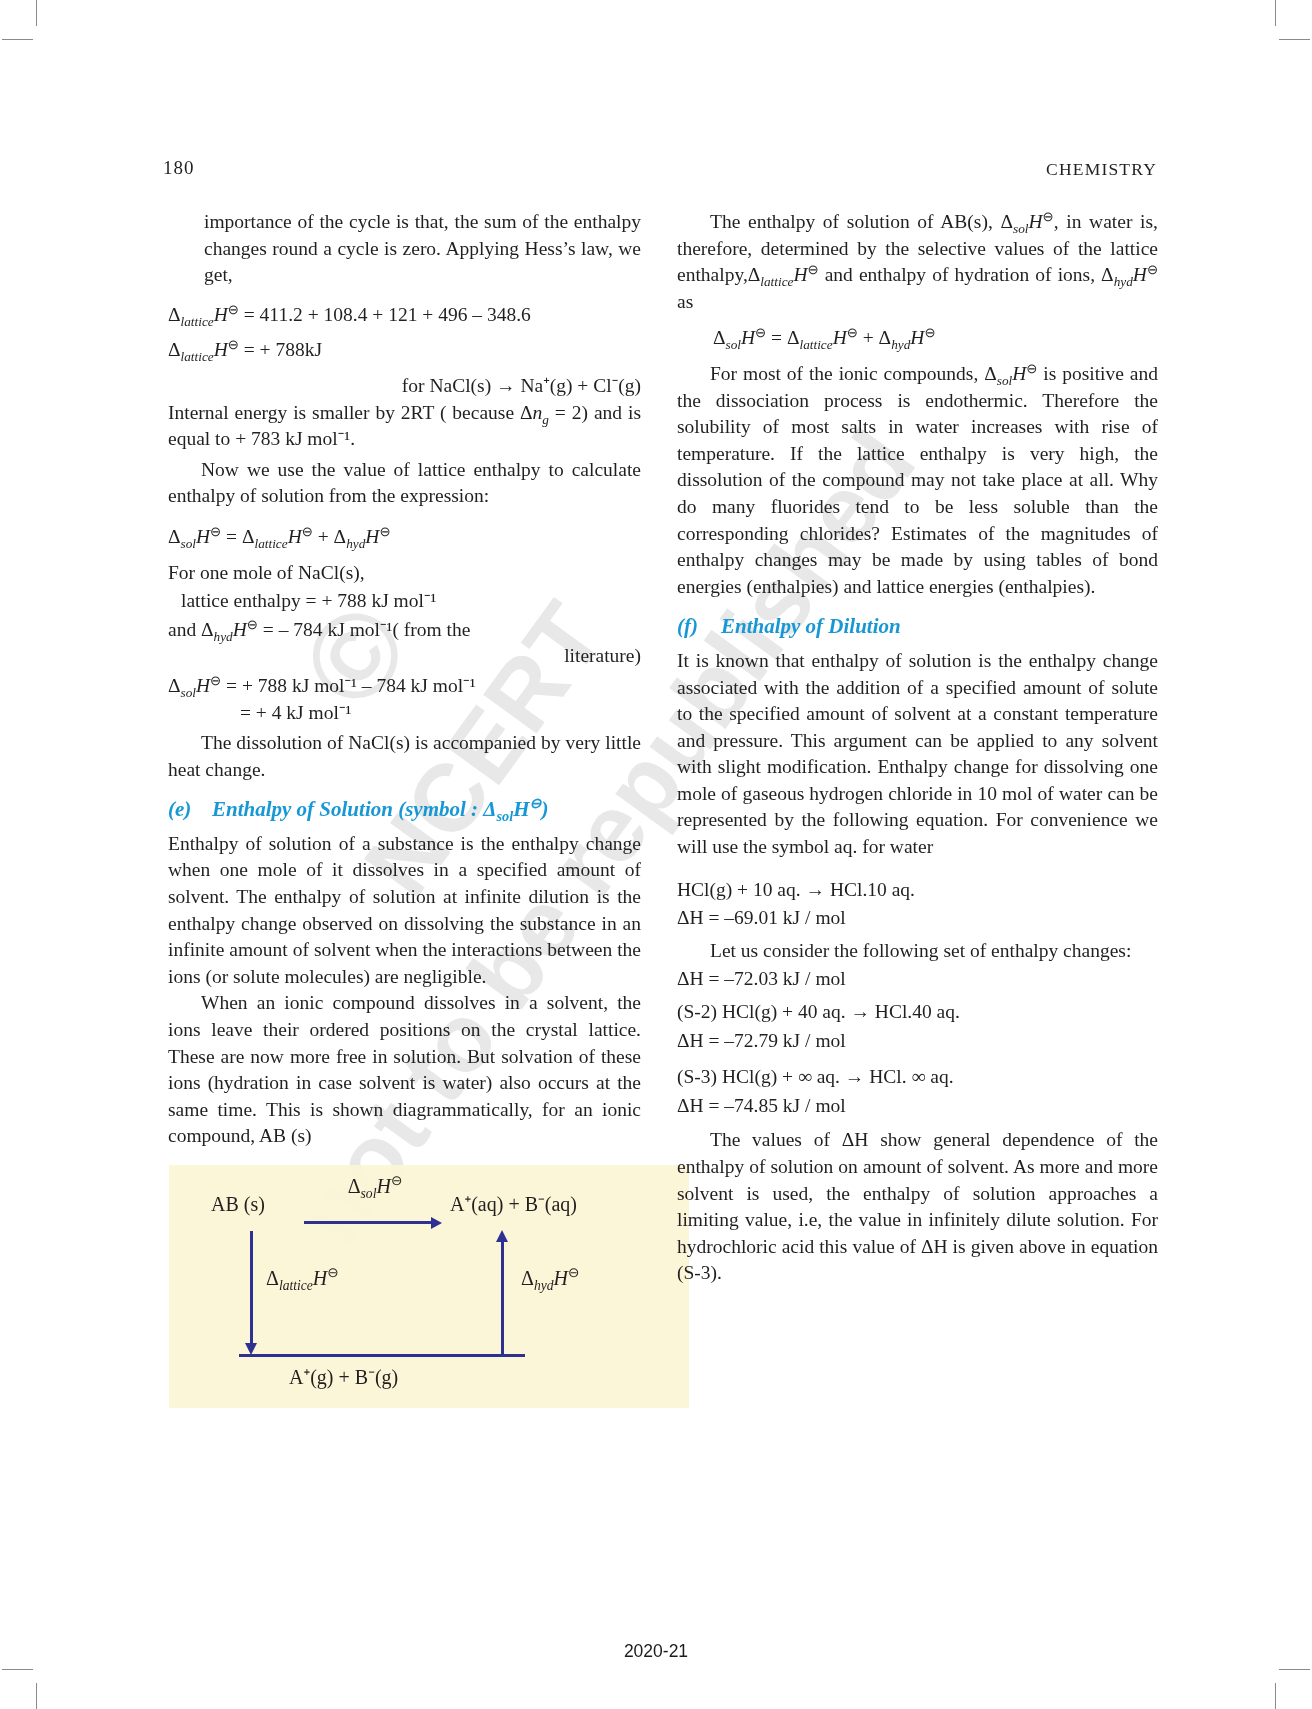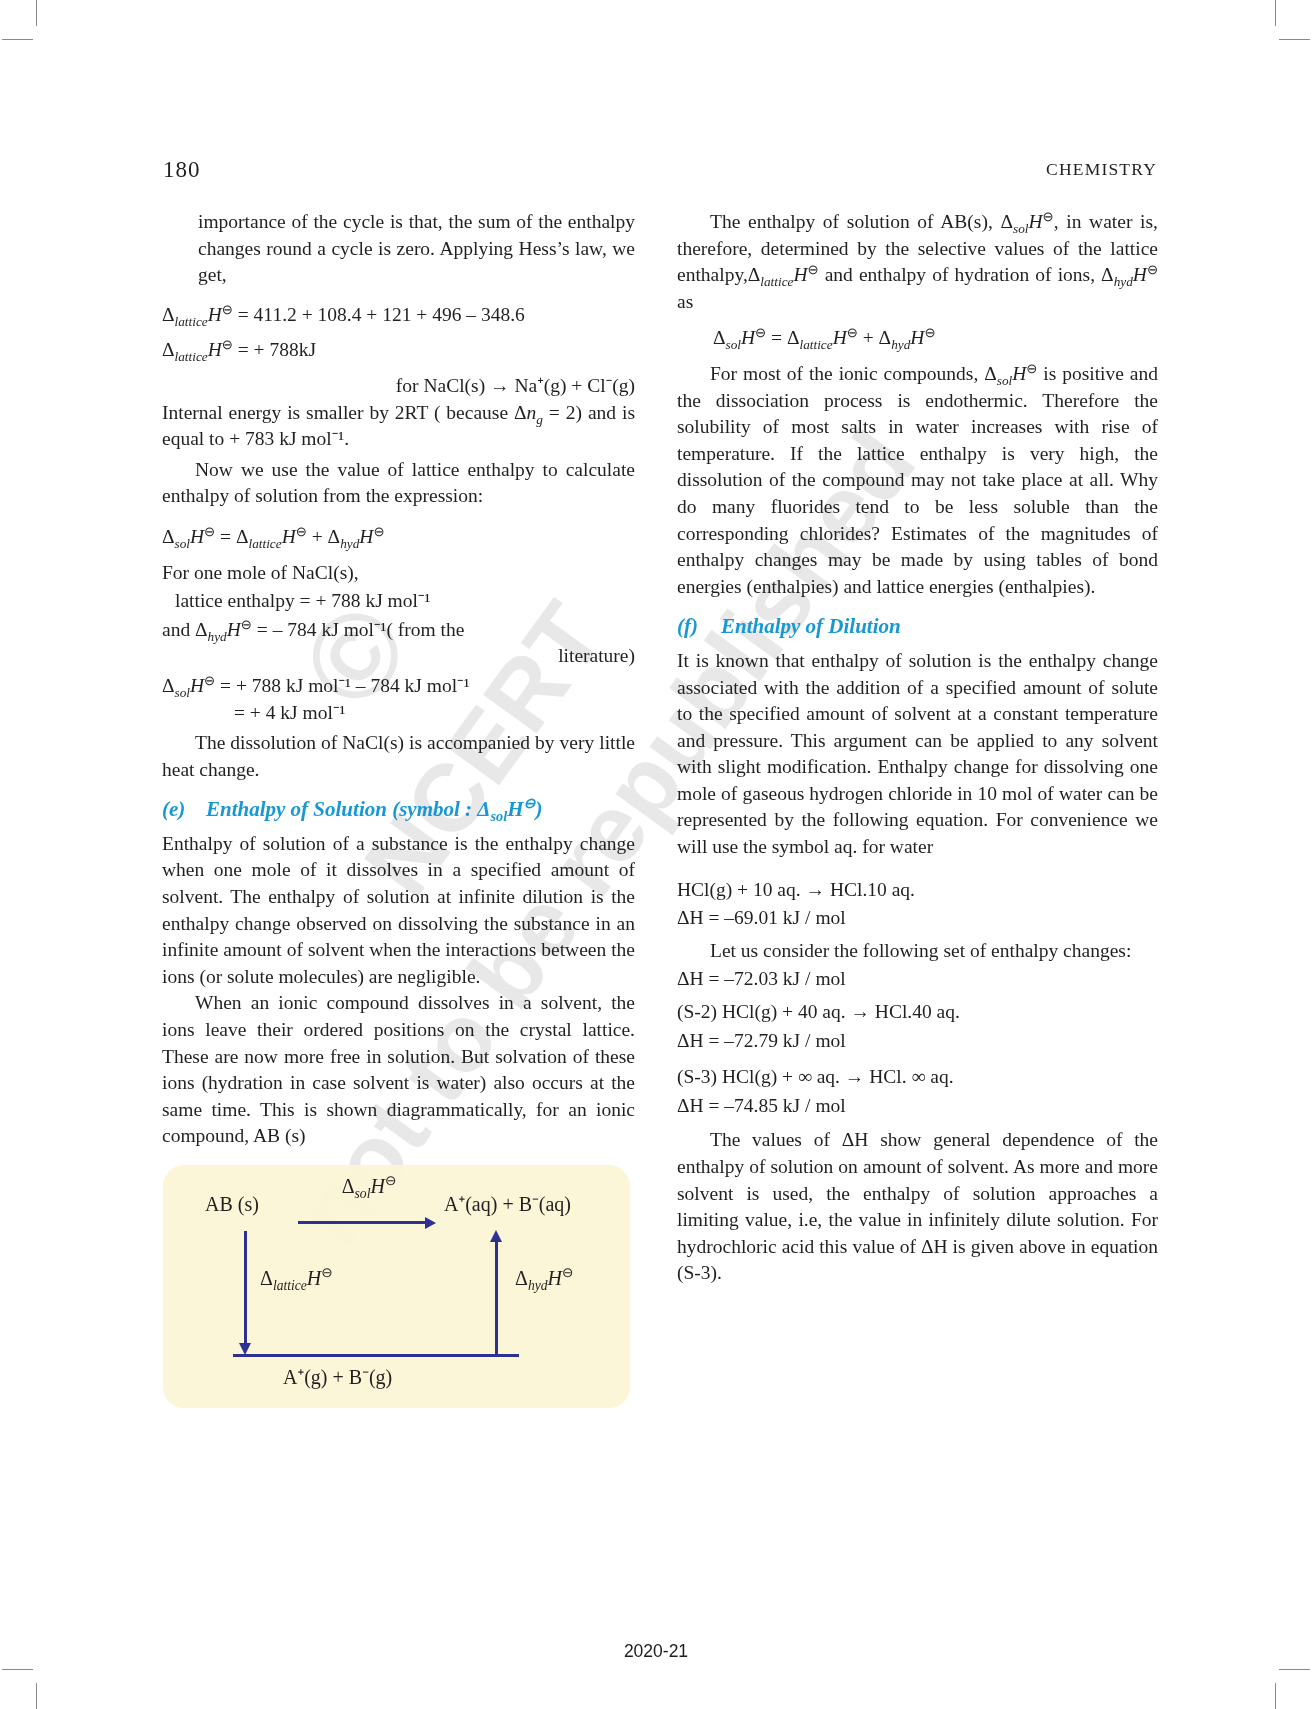--- a/index.html
+++ b/index.html
@@ -7,41 +7,41 @@
     position:relative;
     width:1312px;height:1709px;
     background:#ffffff;
     overflow:hidden;
     font-family:"Liberation Serif", serif;
     color:#221f20;
   }
   
   .crop{position:absolute;background:#8a8a8a;}
   
-  .page-num{position:absolute;left:163px;top:157px;font-size:23px;letter-spacing:1px;}
+  .page-num{position:absolute;left:163px;top:157px;font-size:19px;letter-spacing:1px;}
   .head-right{position:absolute;left:857px;top:159px;width:300px;text-align:right;
     font-size:17.5px;letter-spacing:1.2px;}
   
   .watermark{
     position:absolute;left:120px;top:420px;width:1060px;height:900px;
     transform:rotate(-54deg);
     transform-origin:50% 50%;
     text-align:center;
     font-family:"Liberation Sans", sans-serif;
     font-weight:bold;
     color:rgba(140,140,140,0.20);
     z-index:1;
     pointer-events:none;
   }
   .watermark .wm1{font-size:120px;line-height:170px;}
   .watermark .wm2{font-size:96px;line-height:150px;}
   .watermark .wm3{font-size:96px;line-height:150px;}
   
   .col{position:absolute;top:209px;font-size:19.5px;line-height:26.6px;text-align:justify;z-index:2;}
-  #col-left{left:162px;width:473px;}
+  #col-left{left:168px;width:473px;}
   #col-right{left:677px;width:481px;}
   p{margin:0;}
   .indent{text-indent:33px;}
   .blk-indent{margin-left:36px;}
   .eq{margin:9px 0;text-align:left;}
   .eq sub, .rich sub{font-style:italic;}
   sub{font-size:68%;line-height:0;}
   sup{font-size:68%;line-height:0;}
   .right-line{text-align:right;}
   .dh-line{text-align:left;margin:2px 0 4px 0;}
@@ -56,25 +56,24 @@
     font-weight:bold;
     font-style:italic;
     text-align:left;
   }
   h3.sec .pfx{display:inline-block;width:44px;}
   
   .diagram{
     position:relative;
     margin-top:15px;
     margin-left:1px;
-    width:467px;height:243px;
+    width:520px;height:243px;
     background:rgba(251,245,213,0.93);
     font-size:20px;
     text-align:left;
-    border-radius:21px;
   }
   .dg-label{position:absolute;white-space:nowrap;}
   .dg-line{position:absolute;background:#2e3192;}
   .arr{position:absolute;width:0;height:0;}
   .arr-right{border-top:6px solid transparent;border-bottom:6px solid transparent;border-left:11px solid #2e3192;}
   .arr-down{border-left:6.5px solid transparent;border-right:6.5px solid transparent;border-top:12px solid #2e3192;}
   .arr-up{border-left:6.5px solid transparent;border-right:6.5px solid transparent;border-bottom:12px solid #2e3192;}
   
   .footer{
     position:absolute;left:0;top:1641px;width:100%;

